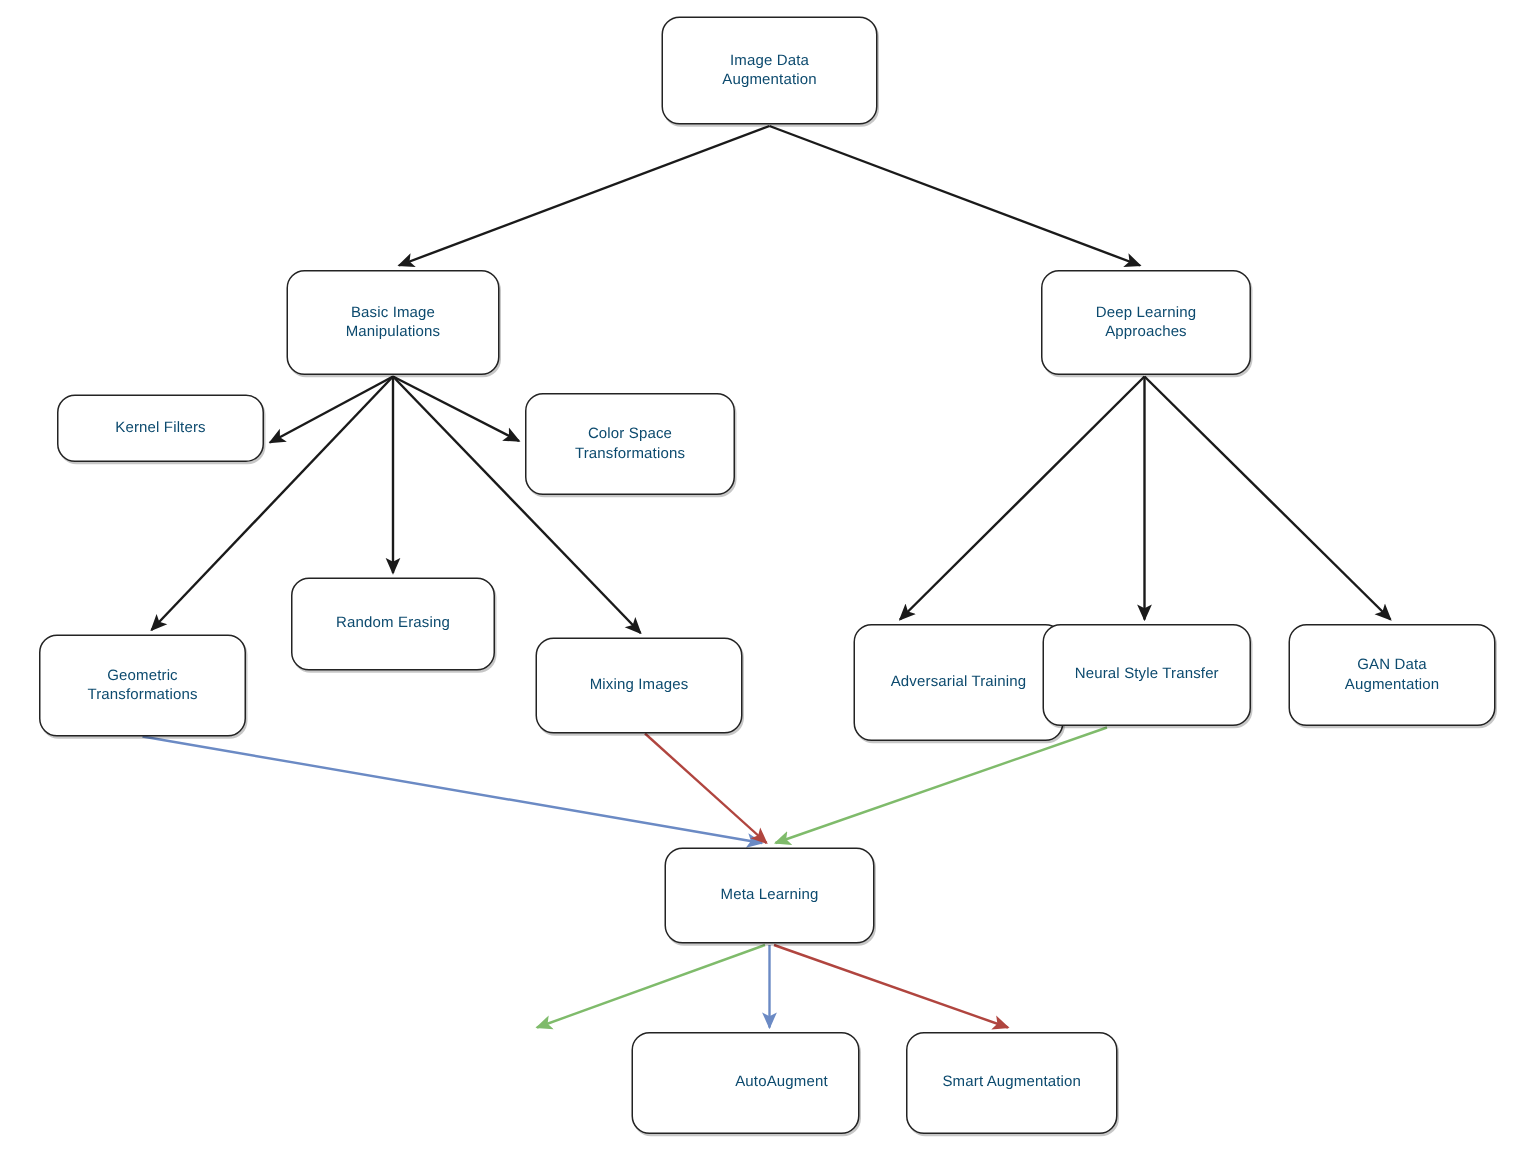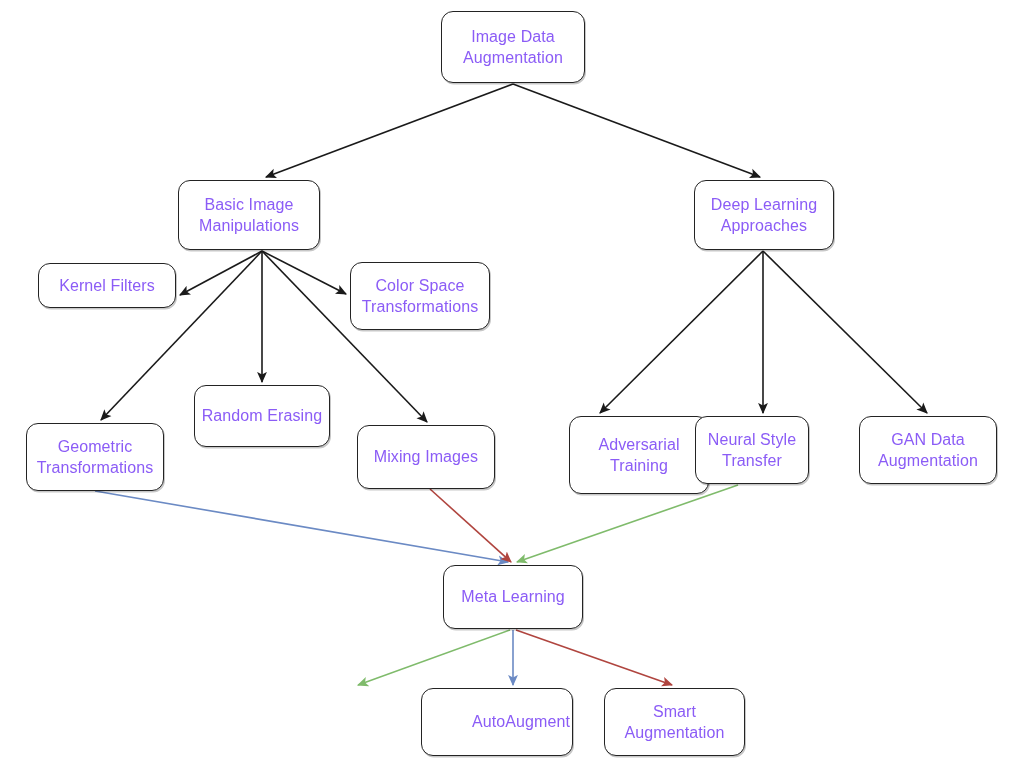--- a/index.html
+++ b/index.html
@@ -26,22 +26,22 @@
   .node {
     position: absolute;
     box-sizing: border-box;
     background: #ffffff;
     border: 1.6px solid #232323;
     border-radius: 12px;
     display: flex;
     align-items: center;
     justify-content: center;
     text-align: center;
-    color: #8b5cf6;
-    font-size: 16px;
+    color: #0c4a6e;
+    font-size: 10px;
     line-height: 1.32;
     letter-spacing: 0.1px;
     box-shadow: 1px 1.5px 0 rgba(0,0,0,0.22);
   }
   .node span {
     display: block;
     padding: 0 6px;
     white-space: pre-line;
   }
 </style>
@@ -78,21 +78,21 @@
       <line x1="430" y1="489" x2="511" y2="562" stroke="#b0453f" stroke-width="1.6" marker-end="url(#ah-b0453f)"></line>
       <line x1="738" y1="485" x2="517" y2="562" stroke="#7fbb6b" stroke-width="1.6" marker-end="url(#ah-7fbb6b)"></line>
       <line x1="510" y1="630" x2="358" y2="685" stroke="#7fbb6b" stroke-width="1.6" marker-end="url(#ah-7fbb6b)"></line>
       <line x1="513" y1="630" x2="513" y2="685" stroke="#6b8ac4" stroke-width="1.6" marker-end="url(#ah-6b8ac4)"></line>
       <line x1="516" y1="630" x2="672" y2="685" stroke="#b0453f" stroke-width="1.6" marker-end="url(#ah-b0453f)"></line>
     </svg>
 <div class="node" style="left: 441px; top: 11px; width: 144px; height: 72px; border-color: rgb(35, 35, 35); background: rgb(255, 255, 255);">
       <span>Image Data
 Augmentation</span>
     </div>
-    <div class="node" style="left: 178px; top: 180px; width: 142px; height: 70px; border-color: rgb(35, 35, 35); background: rgb(255, 255, 255);">
+    <div class="node" style="left: 191px; top: 180px; width: 142px; height: 70px; border-color: rgb(35, 35, 35); background: rgb(255, 255, 255);">
       <span>Basic Image
 Manipulations</span>
     </div>
     <div class="node" style="left: 694px; top: 180px; width: 140px; height: 70px; border-color: rgb(35, 35, 35); background: rgb(255, 255, 255);">
       <span>Deep Learning
 Approaches</span>
     </div>
     <div class="node" style="left: 38px; top: 263px; width: 138px; height: 45px; border-color: rgb(35, 35, 35); background: rgb(255, 255, 255);">
       <span>Kernel Filters</span>
     </div>
@@ -106,21 +106,21 @@
     <div class="node" style="left: 26px; top: 423px; width: 138px; height: 68px; border-color: rgb(35, 35, 35); background: rgb(255, 255, 255);">
       <span>Geometric
 Transformations</span>
     </div>
     <div class="node" style="left: 357px; top: 425px; width: 138px; height: 64px; border-color: rgb(35, 35, 35); background: rgb(255, 255, 255);">
       <span>Mixing Images</span>
     </div>
     <div class="node" style="left: 530px; top: 416px; width: 140px; height: 78px; border-color: rgb(35, 35, 35); background: rgb(255, 255, 255); margin-left: 39px;">
       <span>Adversarial Training</span>
     </div>
-    <div class="node" style="left: 695px; top: 416px; width: 114px; height: 68px; border-color: rgb(35, 35, 35); background: rgb(255, 255, 255);">
+    <div class="node" style="left: 695px; top: 416px; width: 139px; height: 68px; border-color: rgb(35, 35, 35); background: rgb(255, 255, 255);">
       <span>Neural Style Transfer</span>
     </div>
     <div class="node" style="left: 859px; top: 416px; width: 138px; height: 68px; border-color: rgb(35, 35, 35); background: rgb(255, 255, 255); text-align: center;">
       <span>GAN Data
 Augmentation</span>
     </div>
     <div class="node" style="left: 443px; top: 565px; width: 140px; height: 64px; border-color: rgb(35, 35, 35); background: rgb(255, 255, 255);">
       <span>Meta Learning</span>
     </div>
     <div class="node" style="left: 421px; top: 688px; width: 152px; height: 68px; border-color: rgb(35, 35, 35); background: rgb(255, 255, 255); padding-left: 48px;">

